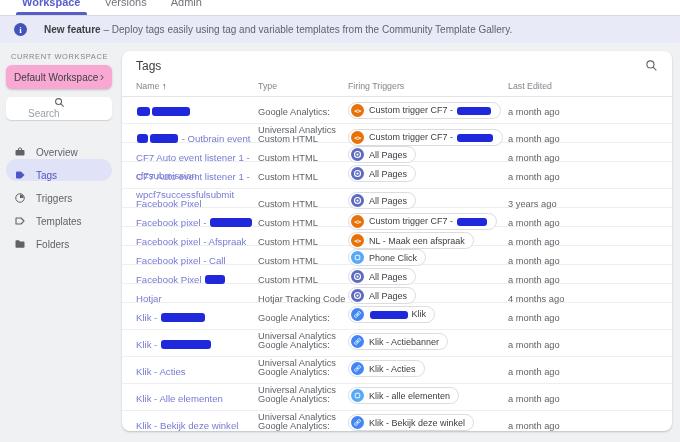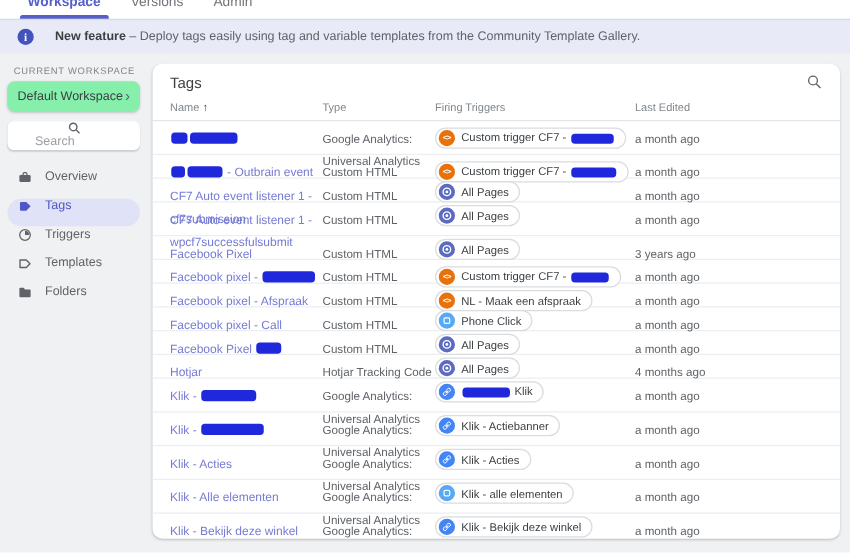--- a/index.html
+++ b/index.html
@@ -18,28 +18,28 @@
   .banner-text { margin-left:17px; font-size:10px; color:#5f6368; }
   .banner-text b { color:#3c4043; }
 
   
   .content { display:flex; height:388px; }
   .sidebar { width:118px; flex:0 0 auto; padding:6px 6px 0 6px; }
   .main { flex:1; padding:8px 8px 0 4px; }
 
   
   .ws-label { font-size:7.5px; letter-spacing:.6px; color:#80868b; margin:3px 0 4px 5px; }
-  .ws-card { background:#86efac; border-radius:6px; box-shadow:0 1px 2px rgba(60,64,67,.25); height:24px; display:flex; align-items:center; justify-content:space-between; padding:0 8px; cursor:pointer; }
+  .ws-card { background:#f9a8d4; border-radius:6px; box-shadow:0 1px 2px rgba(60,64,67,.25); height:24px; display:flex; align-items:center; justify-content:space-between; padding:0 8px; cursor:pointer; }
   .ws-name { font-size:10px; color:#3c4043; }
   .ws-chevron { color:#5f6368; font-size:12px; line-height:1; }
   .search-bar { background:#fff; border-radius:5px; box-shadow:0 1px 1px rgba(60,64,67,.18); height:23px; display:flex; align-items:center; margin-top:8px; padding:0 7px;flex-direction:column; }
   .search-bar input { border:none; outline:none; background:transparent; font-size:10px; color:#3c4043; width:70px; margin-left:8px; font-family:inherit; }
   .search-bar input::placeholder { color:#9aa0a6; }
   .menu { margin-top:16px; }
-  .menu-item { height:22px; display:flex; align-items:flex-start; gap:10px; padding-left:8px; font-size:10px; color:#5f6368; border-radius:11px; cursor:pointer; margin-bottom:1px; }
+  .menu-item { height:22px; display:flex; align-items:flex-end; gap:10px; padding-left:8px; font-size:10px; color:#5f6368; border-radius:11px; cursor:pointer; margin-bottom:1px; }
   .menu-item.active { background:#e0e2f7; color:#4d56c4; }
   .menu-item svg { flex:0 0 auto; }
 
   
   .card { background:#fff; border-radius:8px; box-shadow:0 1px 2px rgba(60,64,67,.28); height:100%; overflow:hidden; }
   .card-head { height:25px; display:flex; align-items:center; justify-content:space-between; padding:4px 14px 0 14px; }
   .card-title { font-size:12px; color:#3c4043; }
   .mag { cursor:pointer; }
 
   .thead { display:flex; align-items:center; height:21px; border-bottom:1px solid #e3e5e8; padding-left:14px; font-size:8.8px; color:#80868b; }

